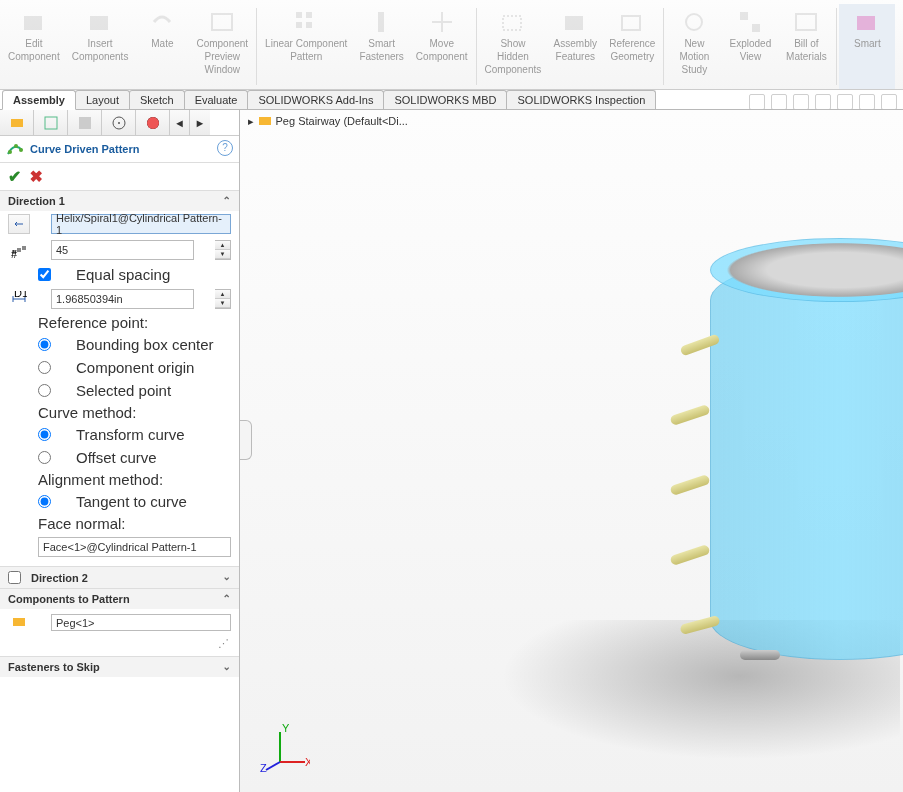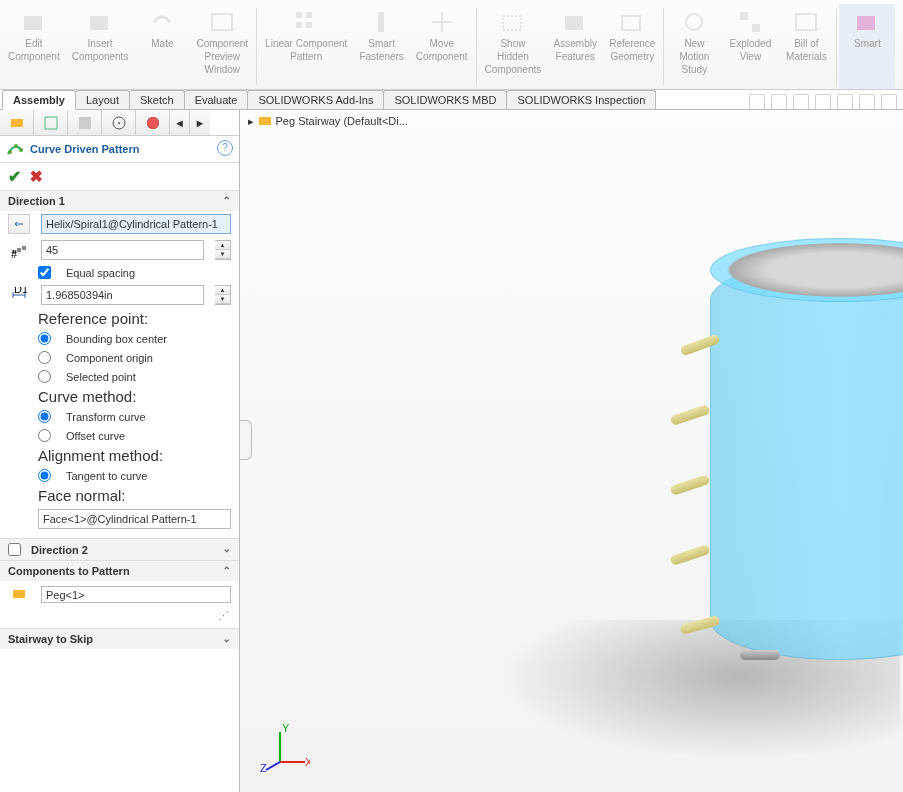--- a/index.html
+++ b/index.html
@@ -20,22 +20,22 @@
 .ptab{flex:0 0 34px;border-right:1px solid #ccc;display:flex;align-items:center;justify-content:center;background:linear-gradient(#fafafa,#ececec)}
 .ptab svg{width:16px;height:16px}
 .pheader{display:flex;align-items:center;padding:4px 6px;border-bottom:1px solid #ddd;gap:6px}
 .pheader b{font-size:11px;color:#1a5c9e}
 .pok{display:flex;gap:8px;padding:4px 8px}
 .pok .ok{color:#2a8a2a;font-size:16px;font-weight:bold}
 .pok .no{color:#c33;font-size:16px;font-weight:bold}
 .section{border-top:1px solid #ddd}
 .shead{background:#f3f3f3;padding:4px 8px;font-weight:bold;font-size:11px;display:flex;justify-content:space-between;align-items:flex-start;cursor:pointer}
 .shead .chev{font-size:10px;color:#666}
-.row{display:flex;align-items:center;padding:3px 8px;gap:11px}
-.row label{font-size:11px}
+.row{display:flex;align-items:center;padding:3px 8px;gap:21px}
+.row label{font-size:15px}
 .inpbox{flex:1;border:1px solid #7aa7d6;background:#e5f0fb;padding:2px 4px;height:20px;display:flex;align-items:center}
 .inpplain{flex:1;border:1px solid #bbb;padding:2px 4px;height:20px;display:flex;align-items:center;background:#fff}
 .spin{width:16px;display:flex;flex-direction:column;border:1px solid #bbb;border-left:none}
 .spin div{height:9px;font-size:6px;text-align:center;line-height:9px;background:linear-gradient(#fafafa,#e8e8e8);border-bottom:1px solid #ccc}
 .iconcell{width:22px;height:20px;border:1px solid #ccc;display:flex;align-items:center;justify-content:center;background:linear-gradient(#fafafa,#eee)}
 input[type=radio],input[type=checkbox]{margin-right:4px}
 .sublabel{padding:2px 8px 2px 38px;font-size:15px;color:#333}
 .indent{padding-left:38px}
 .graphics{flex:1;position:relative;background:linear-gradient(#fdfdfd,#f2f2f2)}
 .breadcrumb{position:absolute;top:4px;left:8px;font-size:11px;color:#444;display:flex;align-items:center;gap:4px}
@@ -339,21 +339,21 @@
               <rect x="2" y="4" width="12" height="8" fill="#f7b733"></rect>
             </svg>
           </div>
         <div class="inpplain" style="height:17px;align-items:flex-start;padding-top:2px">Peg&lt;1&gt;</div>
       </div>
       <div style="text-align:right;padding:2px 10px 6px"><span style="color:#888">⋰</span></div>
     </div>
 
     <div class="section">
       <div class="shead">
-          <span>Stairway to Skip</span>
+          <span>Fasteners to Skip</span>
           <span class="chev">⌄</span>
         </div>
     </div>
   </div>
 
   <div class="graphics">
     <div class="breadcrumb">
       <span>▸</span>
       <svg width="14" height="14">
           <rect x="1" y="3" width="12" height="8" fill="#f7b733"></rect>

